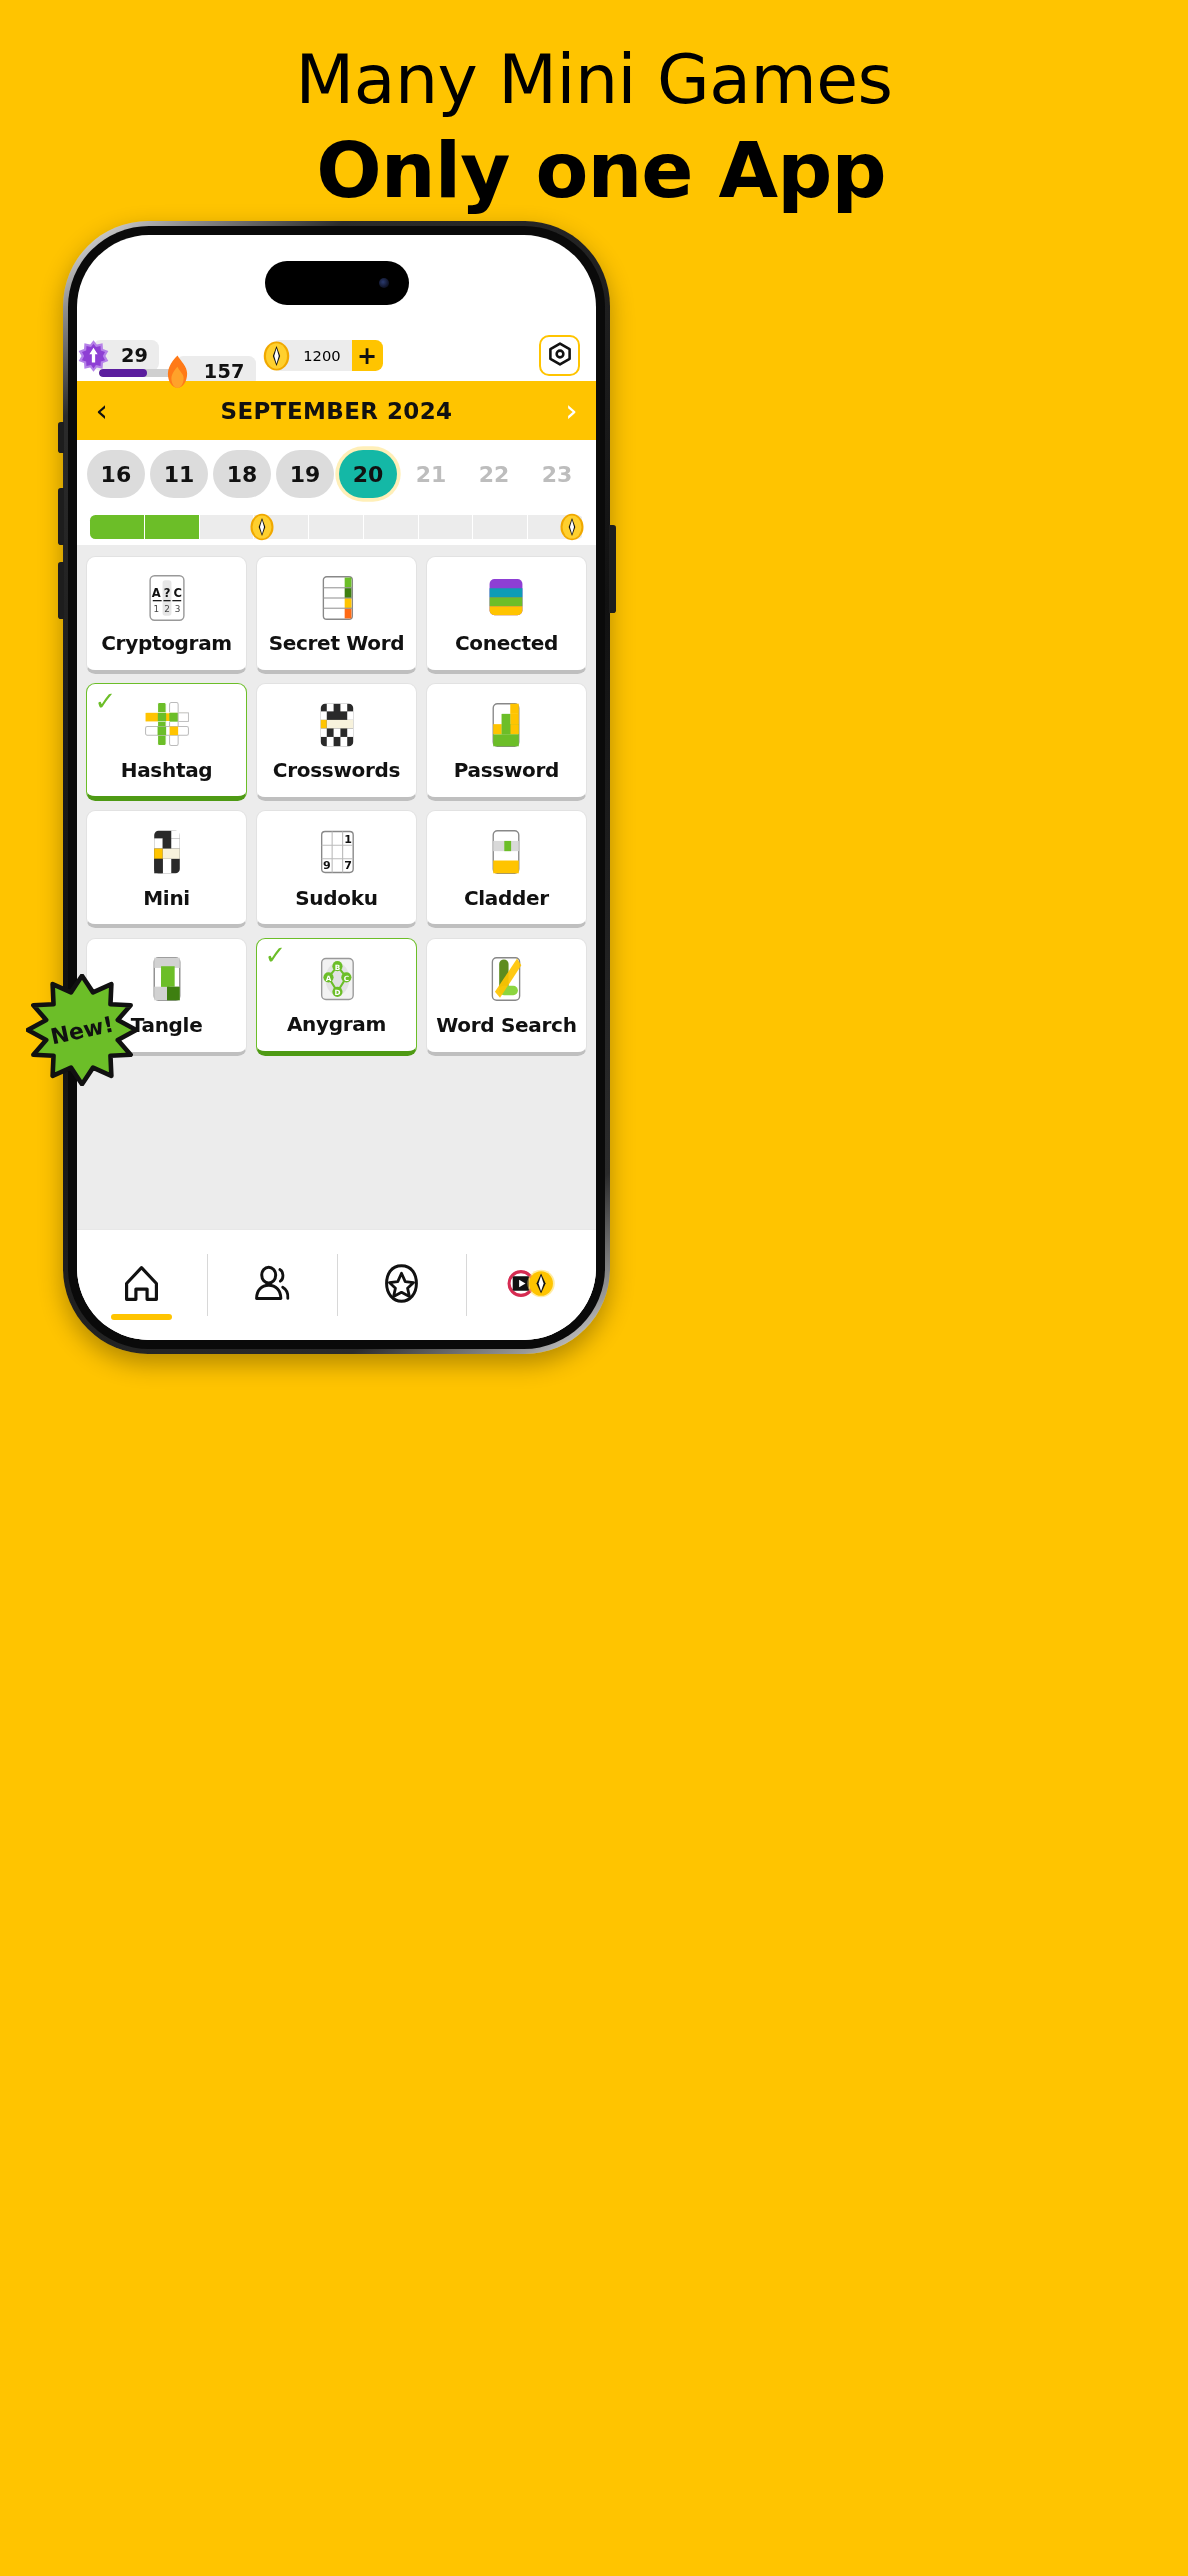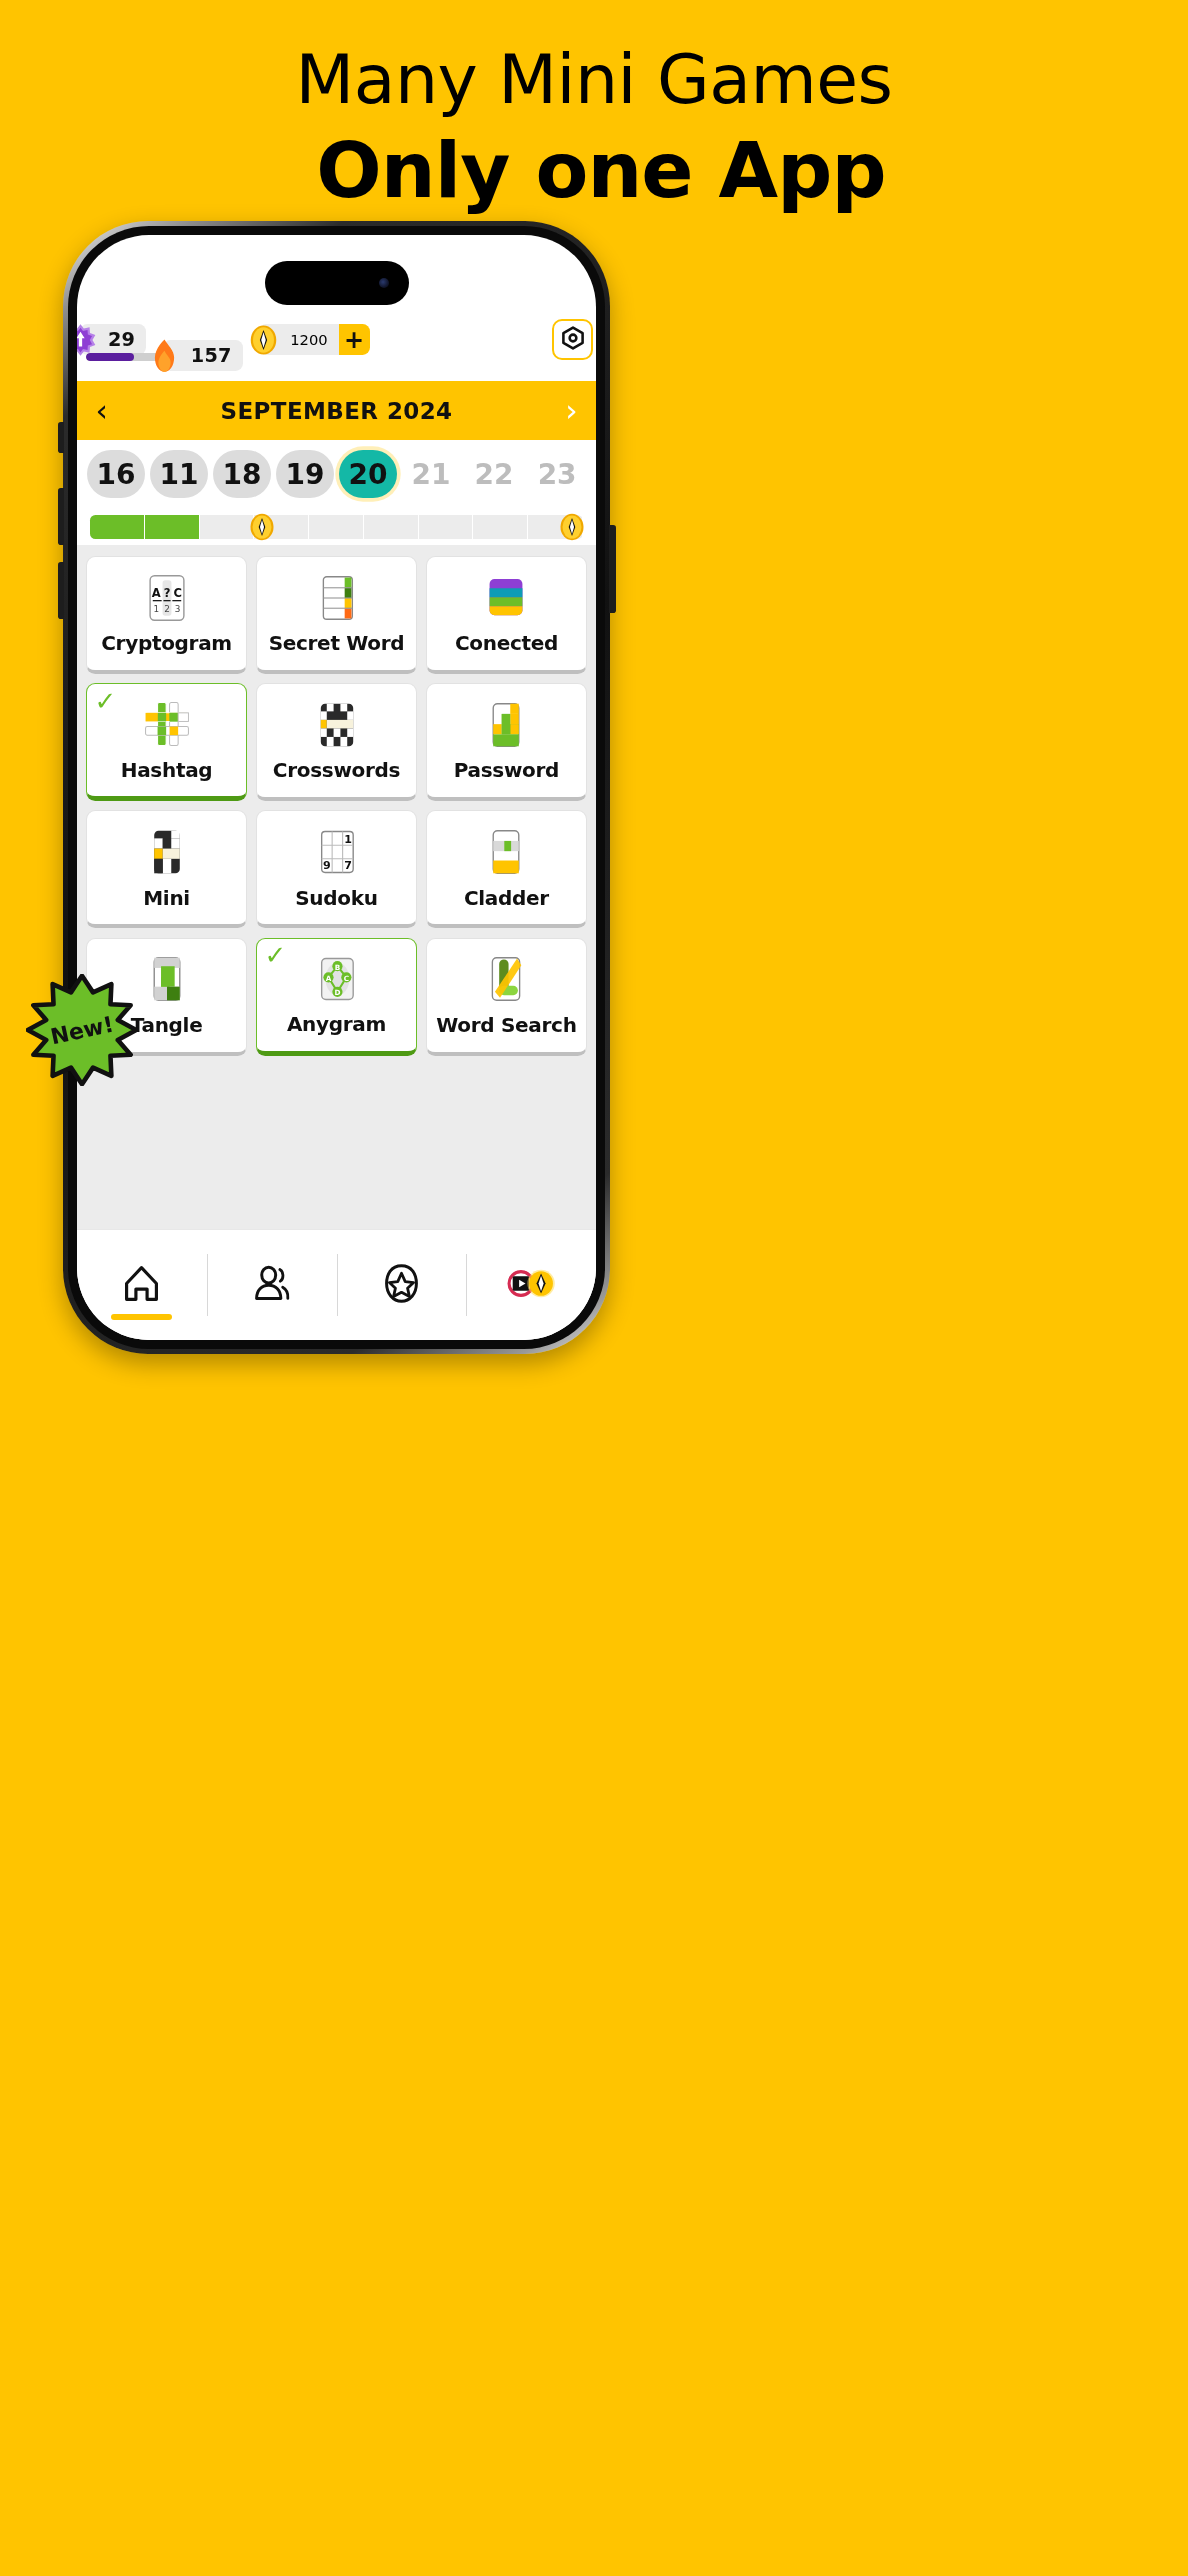--- a/index.html
+++ b/index.html
@@ -52,22 +52,22 @@
     width: 144px; height: 44px; border-radius: 24px; background: #000; z-index: 40;
   }
   .notch-cam {
     position: absolute; right: 20px; top: 50%; transform: translateY(-50%);
     width: 10px; height: 10px; border-radius: 50%;
     background: radial-gradient(circle at 40% 40%, #2a3a6e 0%, #11162c 60%, #05070f 100%);
   }
 
   
   .stats {
-    position: absolute; left: 0; top: 76px; width: 100%;
-    display: flex; align-items: center; padding: 0 3px; height: 57px; gap: 7.4px;
+    position: absolute; left: 0; top: 92px; width: 100%;
+    display: flex; align-items: center; padding: 0 16px; height: 57px; gap: 7.4px;
   }
   .pill {
     position: relative; display: flex; align-items: center;
     height: 31px; background: #ececec; border-radius: 7.4px;
     padding-left: 28px; padding-right: 11px;
   }
   .pill .val { font-size: 19.3px; font-weight: 700; color: #111; letter-spacing: 0.2px; }
 
   .lvl-wrap { position: relative; }
   .lvl-badge {
@@ -109,21 +109,21 @@
   .chev.left { color: #111; }
   .chev.right { color: #fff; }
 
   
   .dates {
     position: absolute; left: 0; top: 205px; width: 100%; height: 68px;
     display: flex; align-items: center; padding: 0 7.4px; background: #fff;
   }
   .date {
     flex: 1; height: 48px; display: flex; align-items: center; justify-content: center;
-    font-size: 28px; font-weight: 700; color: #111; margin: 0 2.8px;
+    font-size: 22px; font-weight: 700; color: #111; margin: 0 2.8px;
   }
   .date.past { background: #dcdcdc; border-radius: 24px; }
   .date.today { background: #14b8a6; border-radius: 24px; box-shadow: 0 0 0 3.7px rgba(255,196,0,0.28); }
   .date.future { color: #bdbdbd; }
   .date.edge { border-radius: 24px; }
 
   
   .progress {
     position: absolute; left: 0; top: 273px; width: 100%; height: 37px;
     background: #fff; display: flex; align-items: center; padding: 0 13px;

